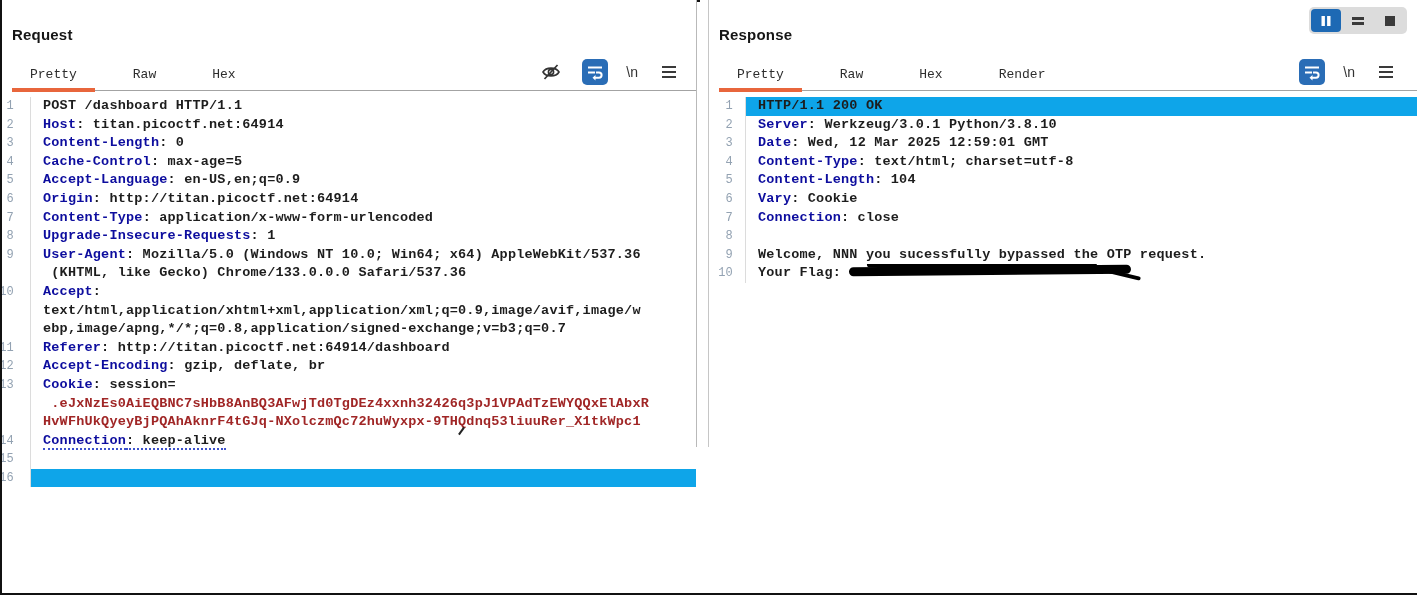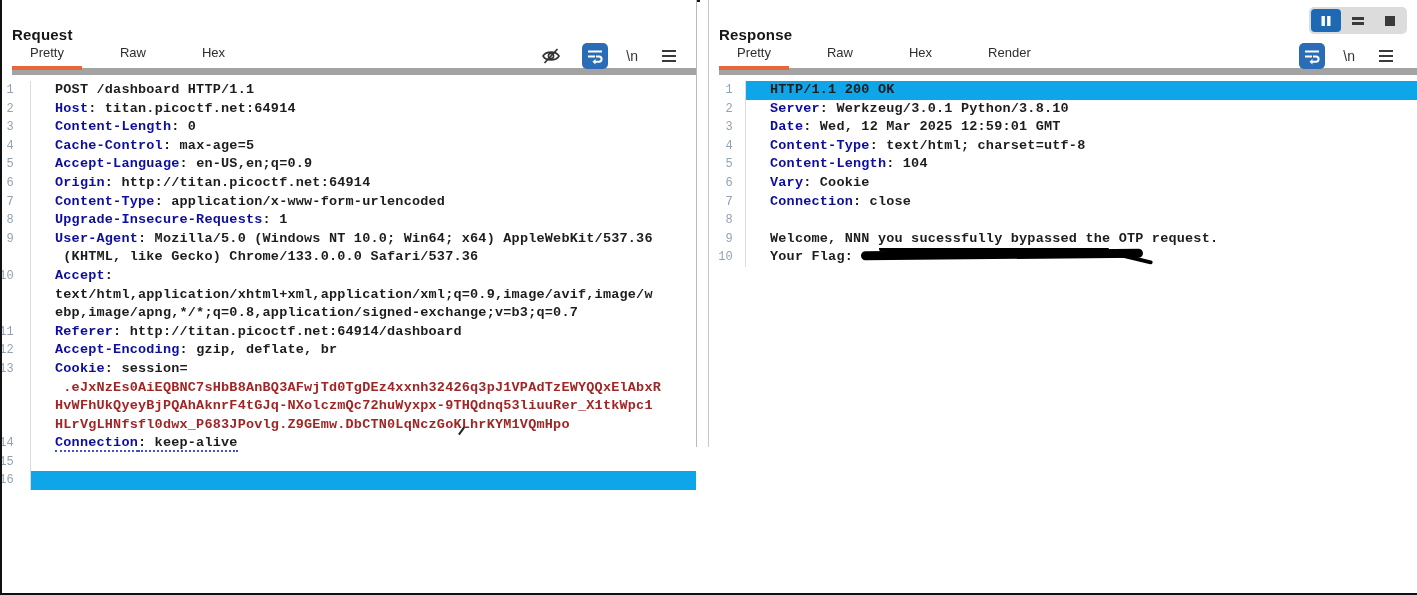--- a/index.html
+++ b/index.html
@@ -14,22 +14,22 @@
   .b-topR   { position:absolute; left:712px; top:0; width:705px; height:6px; background:#1c1c1c; }
 
   
   .panel { position:absolute; top:0; bottom:2px; background:#fff; }
   #panel-request  { left:2px;  width:695px; border-right:1px solid #b9b9b9; }
   #panel-response { left:708px; width:709px; border-left:1px solid #c6c6c6; }
 
   .panel-header { position:relative; padding:26px 0 0 10px; }
   .panel-title { font-size:15px; font-weight:700; color:#161616; letter-spacing:.2px; }
 
-  .tabs { display:flex; align-items:flex-end; margin-top:4px; border-bottom:7px solid #a3a3a3;
-          height:28px; padding-left:12px; }
+  .tabs { display:flex; align-items:flex-end; margin-top:20px; border-bottom:1px solid #a3a3a3;
+          height:28px; padding-left:12px;font-family:Liberation Mono, monospace; }
   .tab { font-size:13px; color:#2d2d2d; padding:0 6px 8px 6px; margin-right:44px;
          position:relative; cursor:default; }
   .tab.active::after { content:""; position:absolute; left:-12px; right:-12px; bottom:-2px;
                        height:4px; background:#e8663c; }
 
   
   .ed-icons { position:absolute; bottom:6px; display:flex; align-items:center; gap:18px; }
   #panel-request .ed-icons { right:14px; }
   #panel-response .ed-icons { right:18px; }
   .icon-btn { width:26px; height:26px; display:flex; align-items:center; justify-content:center; }
@@ -44,21 +44,21 @@
   .layout-btn.active { background:#1d69b4; }
 
   
   .code { margin-top:6px; font-family:"Liberation Mono", monospace; font-weight:700;
           font-size:13.5px; letter-spacing:.2px; }
   .row { display:flex; min-height:18.6px; line-height:18.6px; }
   .num { flex:0 0 auto; text-align:right; color:#93a2b2; font-weight:400; font-size:12px;
          overflow:hidden; direction:rtl; white-space:nowrap; }
   #panel-request  .num { width:12px; }
   #panel-response .num { width:24px; }
-  .line { flex:1; border-left:1px solid #dcdcdc; padding-left:24px; padding-right:6px;
+  .line { flex:1; border-left:1px solid #dcdcdc; padding-left:12px; padding-right:6px;
           white-space:pre; color:#1d1d1d; overflow:hidden; }
   #panel-request .line { margin-left:16px; }
   #panel-response .line { margin-left:12px; }
   .line.hl { background:#0ea5e9; }
   .seg.key { color:#0d0d9e; }
   .seg.red { color:#a02626;font-family:Liberation Mono, monospace; }
   .seg.dotted { border-bottom:2px dotted #3d52cc; }
 
   .redaction { display:inline-block; vertical-align:middle; width:282px; height:9px;
                background:#000; border-radius:5px; position:relative;
@@ -182,24 +182,20 @@
           <span class="num">13</span>
           <span class="line"><span class="seg key">Cookie</span><span class="seg plain">: session=</span></span>
         </div>
         <div class="row">
           <span class="num"></span>
           <span class="line"><span class="seg red"> .eJxNzEs0AiEQBNC7sHbB8AnBQ3AFwjTd0TgDEz4xxnh32426q3pJ1VPAdTzEWYQQxElAbxR</span></span>
         </div>
         <div class="row">
           <span class="num"></span>
           <span class="line"><span class="seg red">HvWFhUkQyeyBjPQAhAknrF4tGJq-NXolczmQc72huWyxpx-9THQdnq53liuuRer_X1tkWpc1</span></span>
-        </div>
-        <div class="row">
-          <span class="num"></span>
-          <span class="line"><span class="seg red">HLrVgLHNfsfl0dwx_P683JPovlg.Z9GEmw.DbCTN0LqNczGoKLhrKYM1VQmHpo</span></span>
         </div>
         <div class="row">
           <span class="num">14</span>
           <span class="line"><span class="seg key dotted">Connection</span><span class="seg plain dotted">: keep-alive</span></span>
         </div>
         <div class="row">
           <span class="num">15</span>
           <span class="line"></span>
         </div>
         <div class="row">

